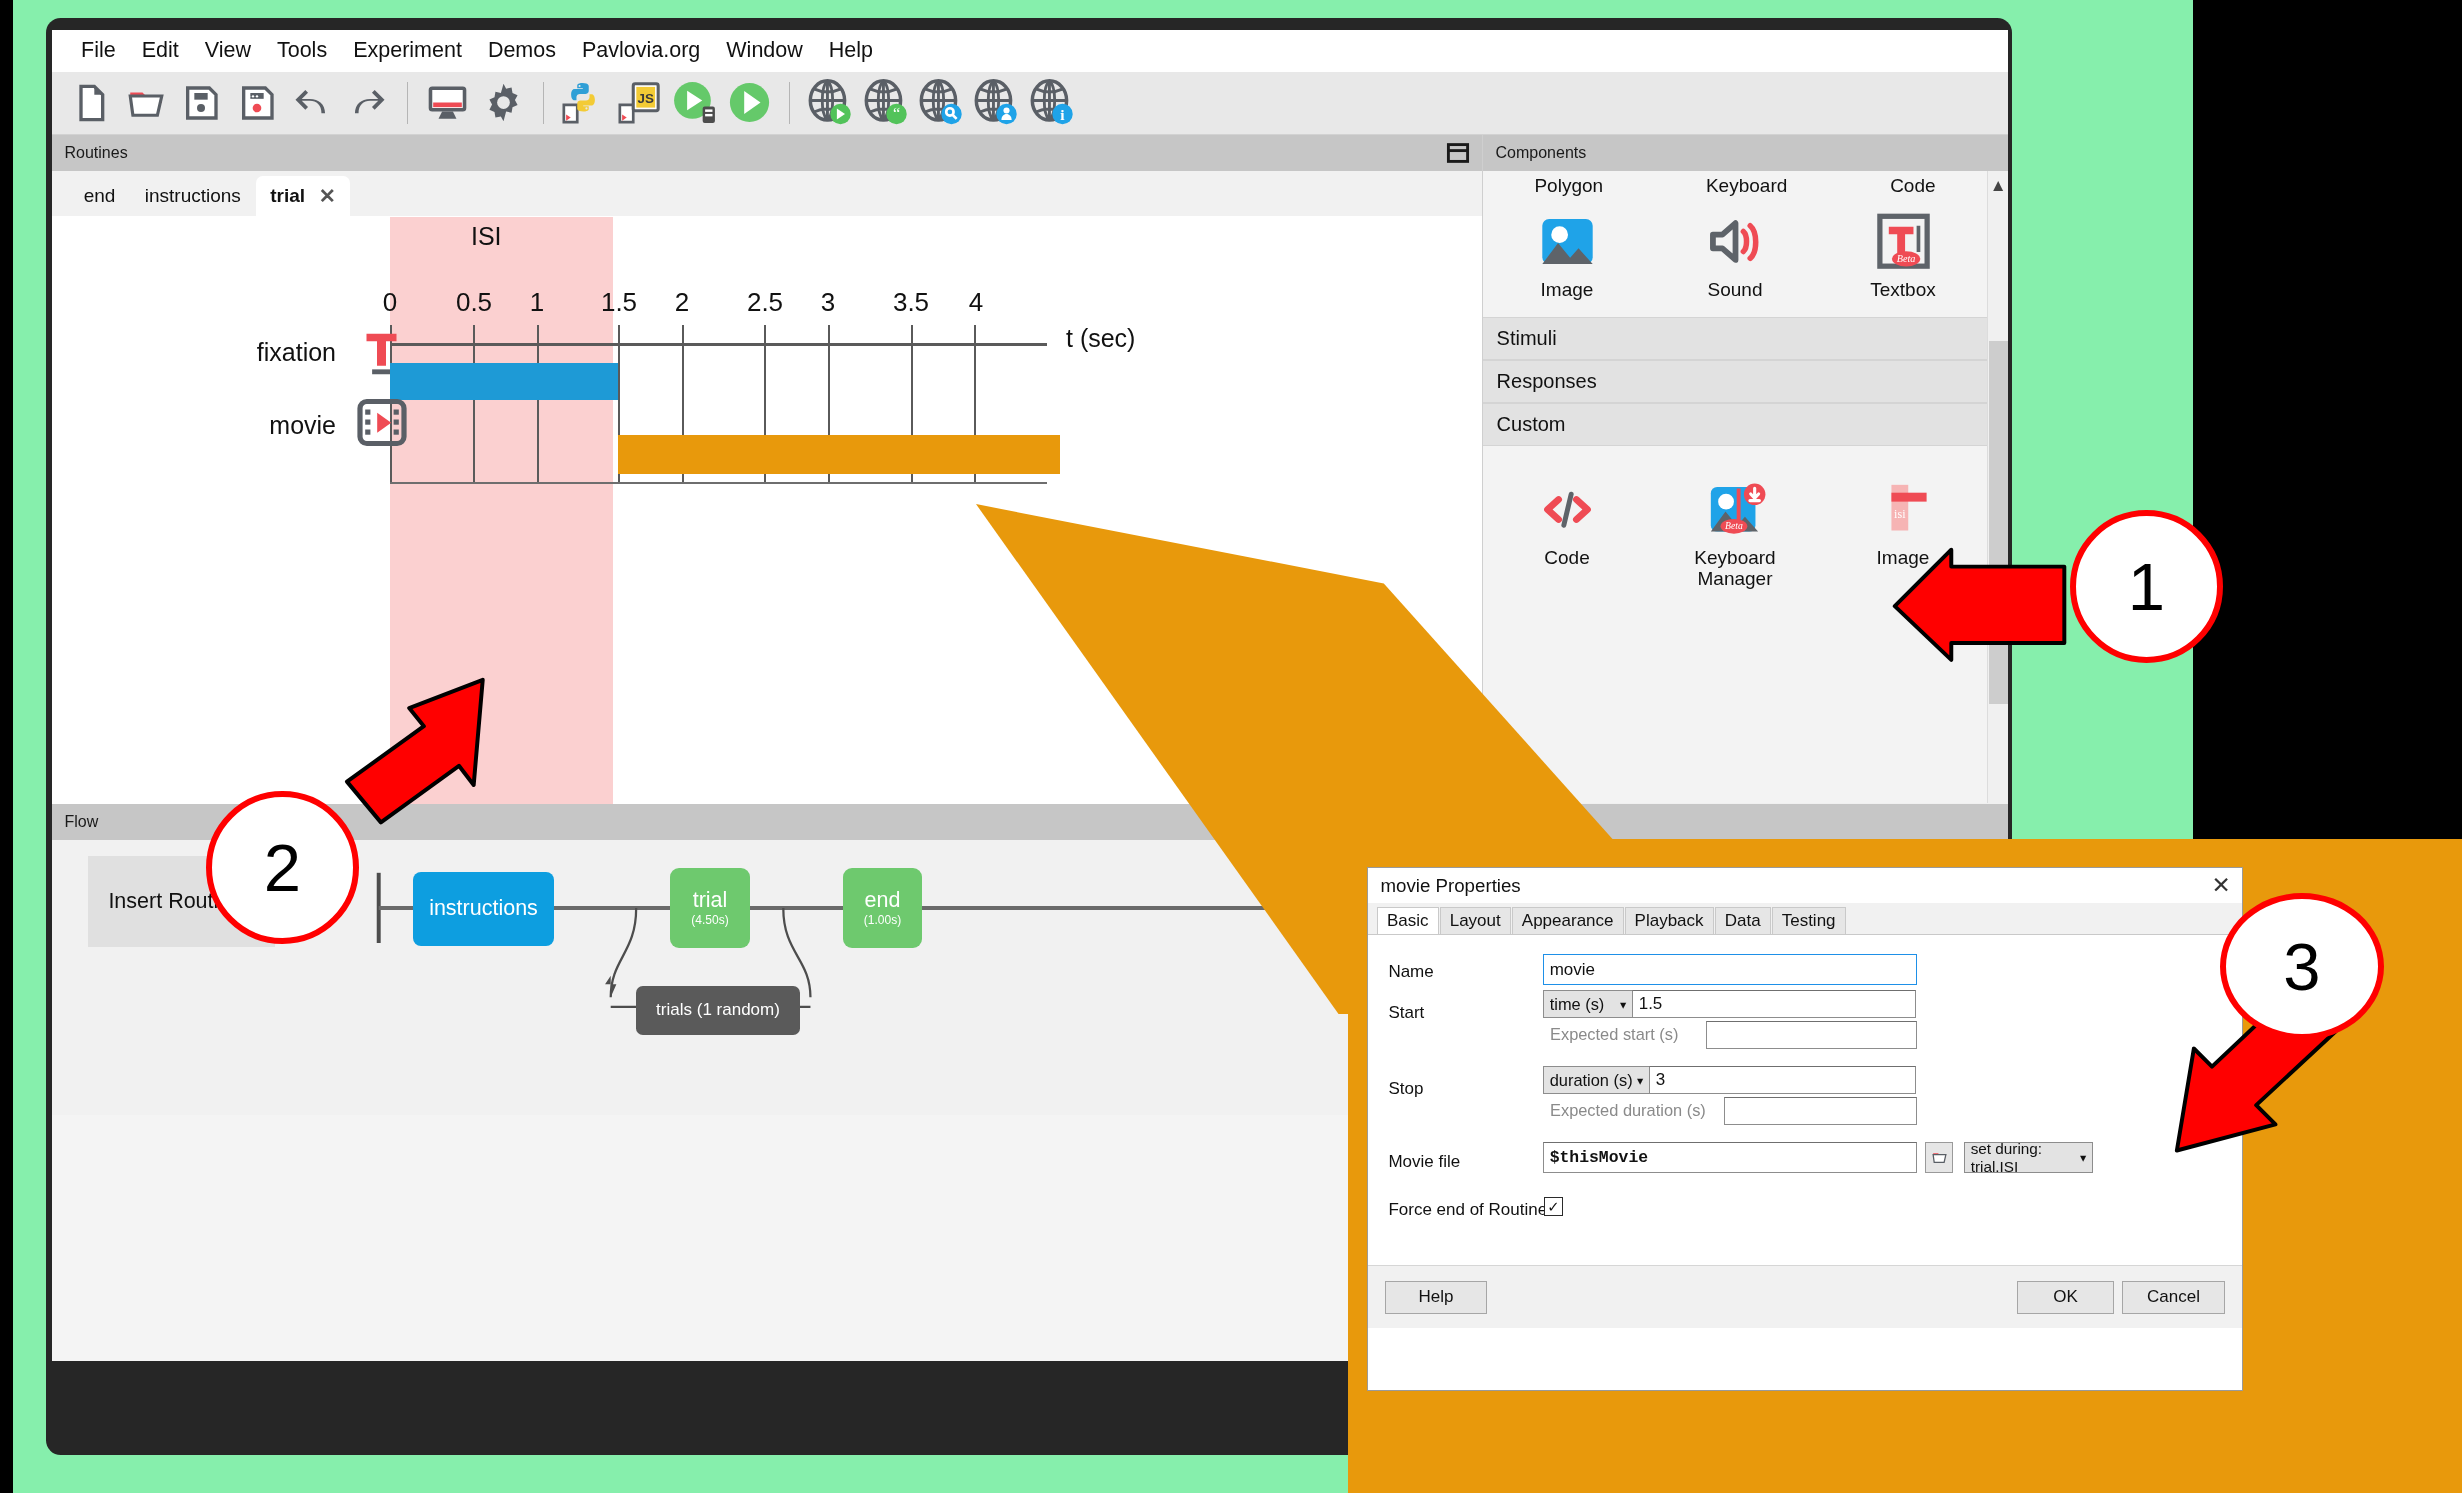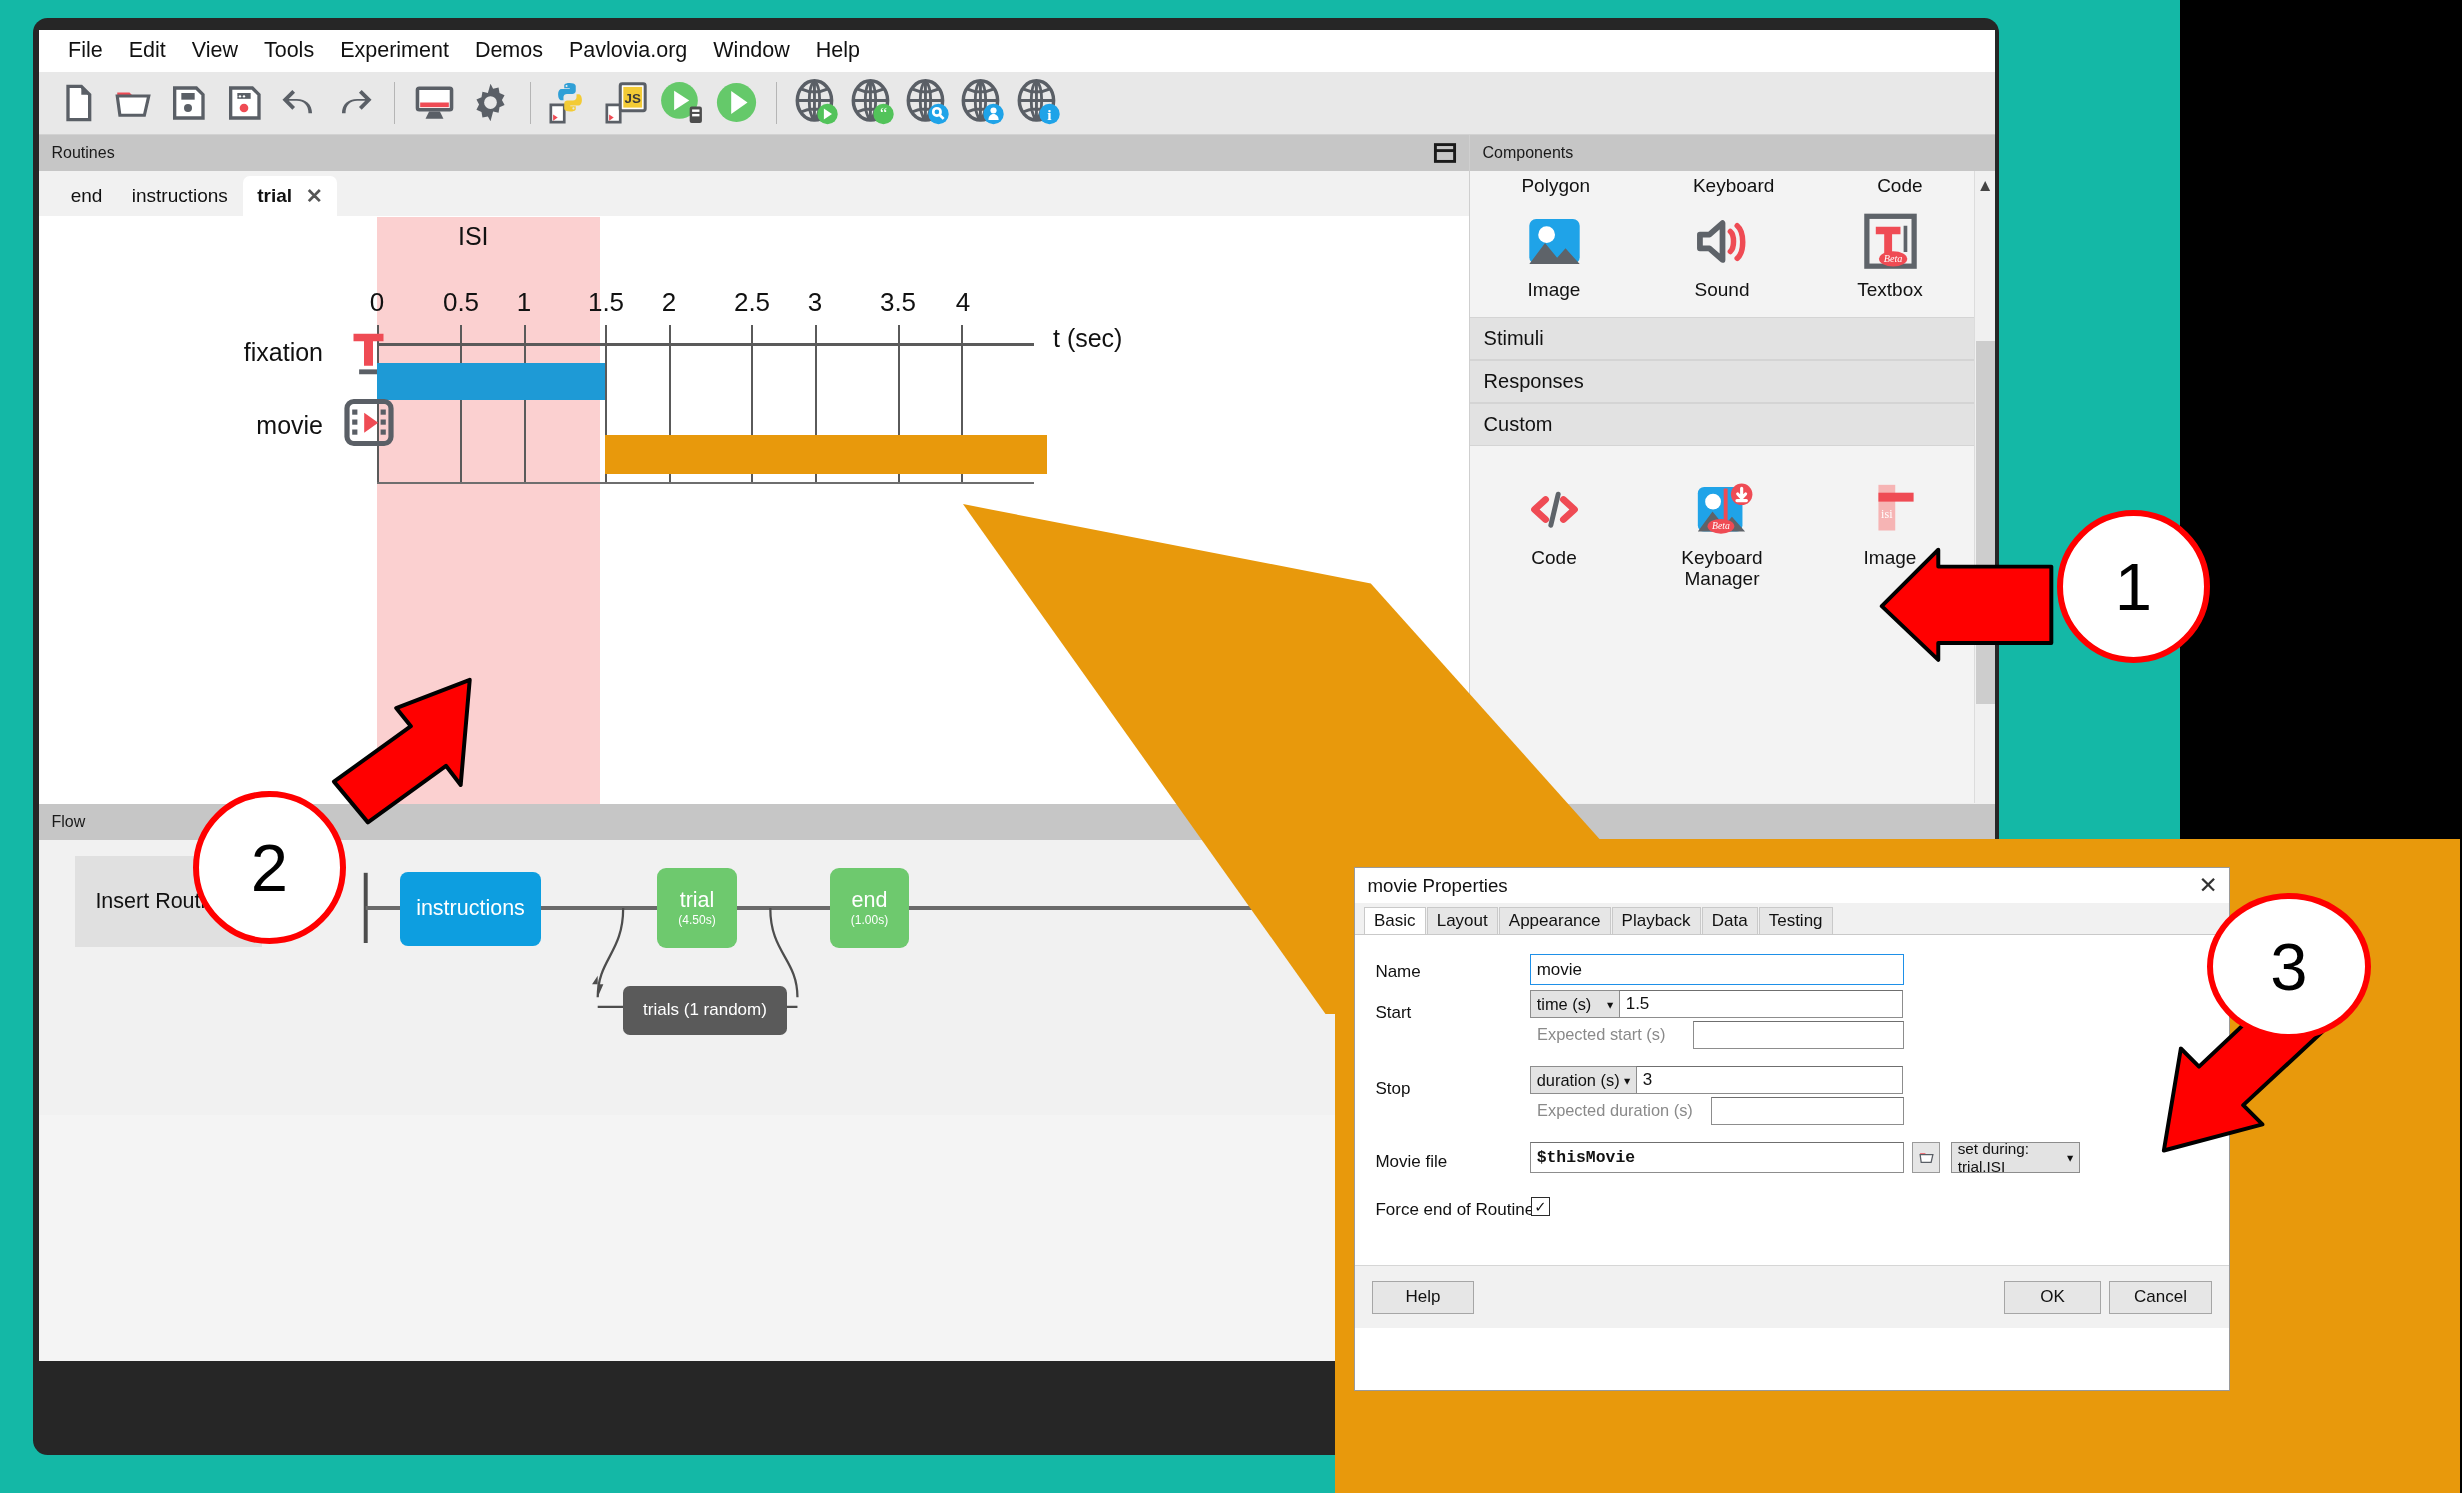--- a/index.html
+++ b/index.html
@@ -1,21 +1,21 @@
 <!DOCTYPE html>
 <html style="font-size:9px"><head>
 <meta charset="utf-8">
 <style>
   * { box-sizing: border-box; margin:0; padding:0; }
   html,body { width:2462px; height:1494px; overflow:hidden; background:#000; }
   body { font-family:"Liberation Sans", sans-serif; }
 
   
-  #bezel { position:absolute; left:0; top:0; width:2180px; height:1494px;
-           background:#14b8a6; }
+  #bezel { position:absolute; left:13px; top:0; width:2180px; height:1494px;
+           background:#86efac; }
   #bezel .bez-inner { position:absolute; left:33px; top:18px; width:1966px; height:1437px;
            background:#262626; border-radius:14.7px; }
 
   
   #app { position:absolute; left:39px; top:29.5px; width:1956px; height:1331px;
          background:#f4f4f4; overflow:hidden; }
 
   
   #menubar { height:42px; background:#ffffff; display:flex; align-items:center;
              padding-left:16px; gap:0px; }

